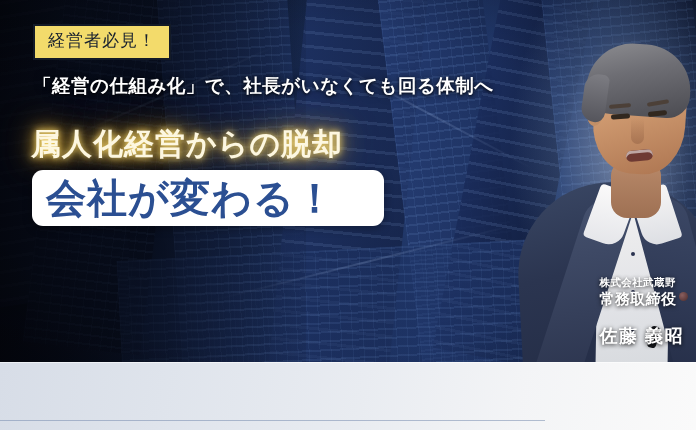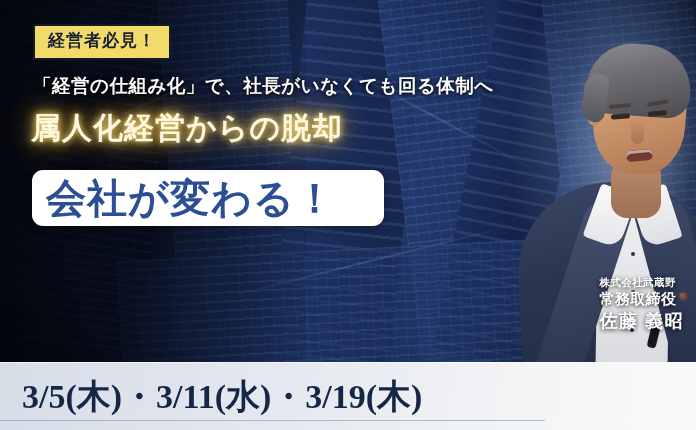--- a/index.html
+++ b/index.html
@@ -254,21 +254,21 @@
 
   
   .badge {
     position: absolute;
     left: 33px; top: 24px;
     padding: 5px 13px 7px;
     background: var(--badge-bg, #f3db6b);
     border: 2px solid #131a27;
     color: #17202f;
     font-size: 17px;
-    font-weight: 700;
+    font-weight: 400;
     letter-spacing: 1px;
     line-height: 1.15;
     white-space: nowrap;
   }
 
   
   .subtitle {
     position: absolute;
     left: 33px; top: 73px;
     color: #ffffff;
@@ -276,21 +276,21 @@
     font-weight: 700;
     letter-spacing: 0.5px;
     white-space: nowrap;
     text-shadow: 0 1px 3px rgba(0,0,0,0.85), 0 0 9px rgba(0,0,0,0.6);
     text-align: right;
   }
 
   
   .glowline {
     position: absolute;
-    left: 31px; top: 108px;
+    left: 31px; top: 124px;
     color: #fdf7e0;
     font-size: 30px;
     font-weight: 800;
     letter-spacing: 1px;
     white-space: nowrap;
     text-shadow:
        0 0 6px rgba(255,226,120,0.95),
        0 0 14px rgba(255,205,70,0.8),
        0 0 26px rgba(255,190,40,0.55),
        0 0 44px rgba(255,170,20,0.35);
@@ -327,21 +327,21 @@
   .speaker {
     position: absolute;
     right: 12px; top: 276px;
     text-align: left;
     color: #ffffff;
     line-height: 1.28;
     text-shadow: 0 1px 4px rgba(0,0,0,0.9);
   }
   .speaker .company { font-size: 10.5px; font-weight: 700; letter-spacing: .4px; }
   .speaker .role    { font-size: 15px; font-weight: 700; letter-spacing: .4px; }
-  .speaker .name    { font-size: 18px; font-weight: 800; letter-spacing: 1.5px; margin-top: 1px; }
+  .speaker .name    { font-size: 18px; font-weight: 800; letter-spacing: 1.5px; margin-top: 16px; }
 
   
   .datebar {
     position: absolute;
     left: 0; bottom: 0;
     width: 696px; height: 68px;
     background: linear-gradient(100deg,
        #d7dde7 0%, #dfe4ec 24%, #e9ecf1 52%, #f3f4f6 74%, #fafafa 100%);
     display: flex;
     align-items: center;
@@ -450,18 +450,17 @@
   <div class="title-box title-box-1">会社が変わる！</div>
 
   <div class="speaker">
     <div class="company">株式会社武蔵野</div>
     <div class="role">常務取締役</div>
     <div class="name">佐藤 義昭</div>
   </div>
 
   <div class="datebar">
     <div class="datebar-inner">
-      <span class="dates">3/5(木)・3/11(水)・3/19(木)</span>
     </div>
     <div class="datebar-rule"></div>
   </div>
 
 </div>
 
 </body></html>

